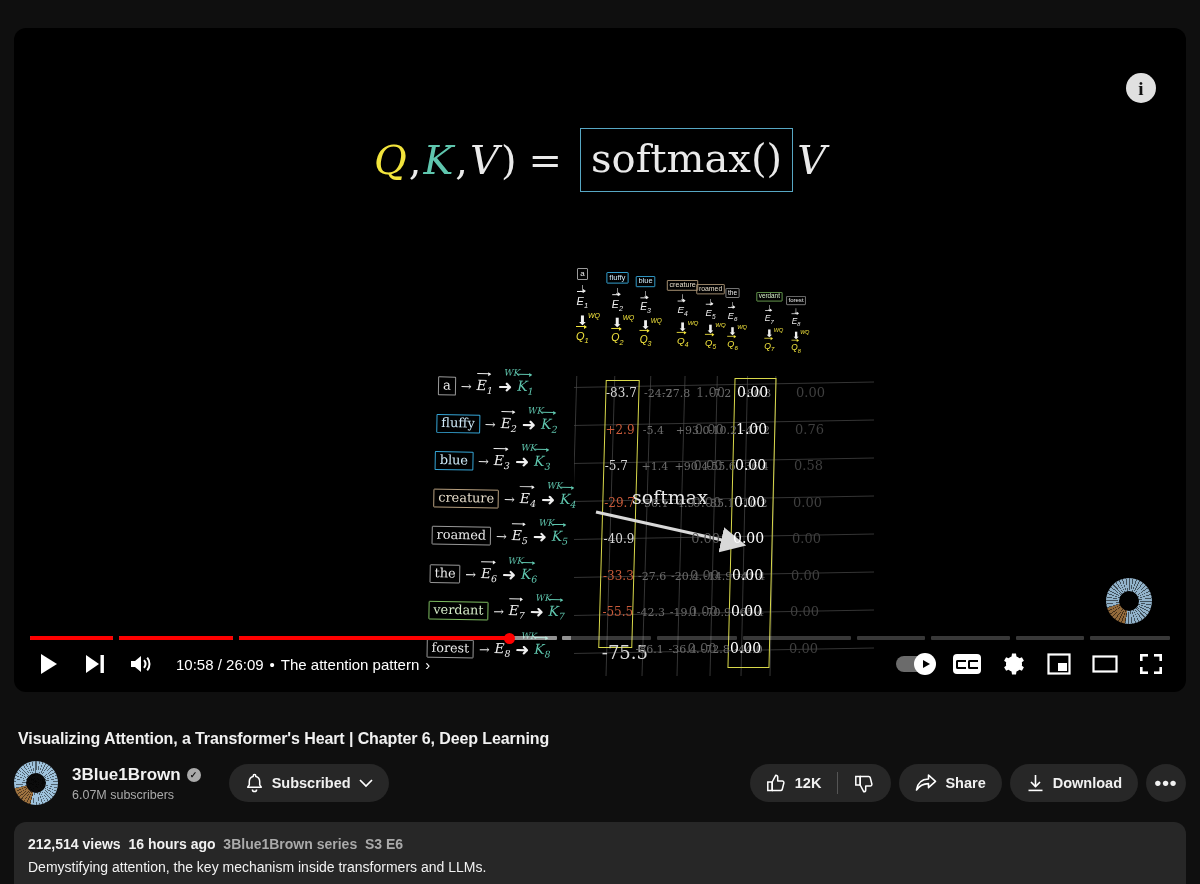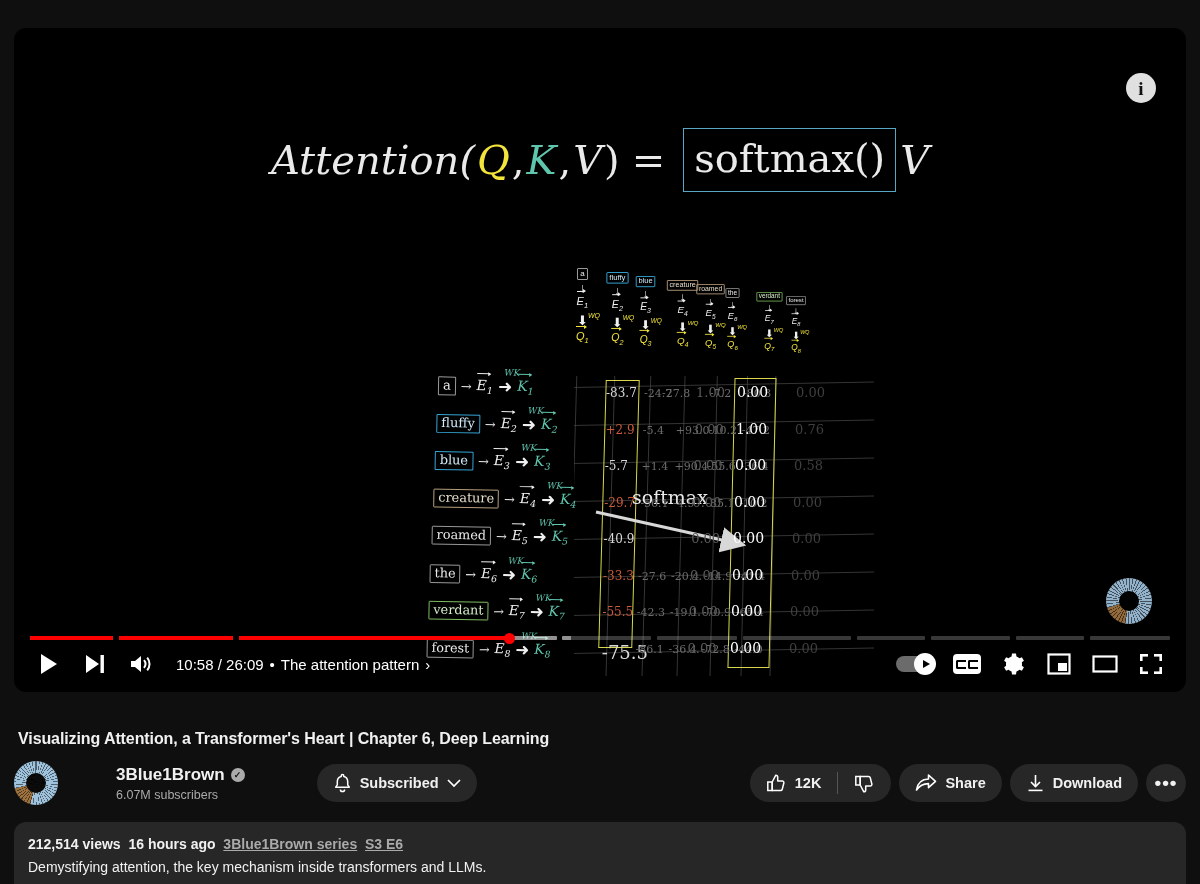--- a/index.html
+++ b/index.html
@@ -176,21 +176,21 @@
   .cc-box span {
     display: block; width: 10px; height: 9px; border: 2.2px solid #000;
     border-right: none; border-radius: 2px 0 0 2px;
   }
 
   
   .vid-title {
     position: absolute; left: 18px; top: 710px;
     font-size: 16px; font-weight: bold; color: #f1f1f1; letter-spacing: -.1px; margin-top: 20px;
   }
-  .chan-row { position: absolute; left: 14px; top: 755px; right: 14px; height: 56px; display: flex; align-items: center; gap: 44px; }
+  .chan-row { position: absolute; left: 14px; top: 755px; right: 14px; height: 56px; display: flex; align-items: center; }
   .avatar {
     width: 44px; height: 44px; border-radius: 50%; flex: 0 0 44px;
     background: conic-gradient(from 195deg, #9f7340 0deg 60deg, #9fc3dd 60deg 360deg);
     position: relative;
   }
   .avatar:before { content: ''; position: absolute; inset: 12px; border-radius: 50%; background: #0b0b0b; }
   .avatar:after {
     content: ''; position: absolute; inset: 0; border-radius: 50%;
     background: repeating-conic-gradient(rgba(0,0,0,.5) 0deg 2.2deg, rgba(0,0,0,0) 2.2deg 8.5deg);
   }
@@ -214,36 +214,35 @@
   .vdiv { width: 1px; height: 22px; background: #555; }
   .dots { width: 40px; height: 38px; border-radius: 50%; background: #272727;
           display: flex; align-items: center; justify-content: center;
           font-size: 19px; font-weight: bold; letter-spacing: 1px; }
 
   .desc-box {
     position: absolute; left: 14px; top: 822px; width: 1172px; height: 62px;
     background: #272727; border-radius: 12px 12px 0 0; padding: 14px 14px 0 14px;
   }
   .desc-meta { font-size: 14px; font-weight: bold; color: #f1f1f1; }
-  .desc-meta .dim { color: #aaa; font-weight: bold; text-decoration: underline; }
+  .desc-meta .dim { color: #aaa; font-weight: bold; }
   .desc-line { font-size: 14px; color: #f1f1f1; margin-top: 7px; }
 
   svg { display: block; }
 </style>
 </head>
 <body>
 
 <div class="page">
 
   <div class="player">
     <div class="video-stage">
 
       <div class="formula">
         <span class="row">
-          <span class="it">Attention(</span>
             <span class="q">Q</span>
             <span>, </span>
             <span class="k">K</span>
             <span>, </span>
             <span class="v">V</span>
             <span>)</span>
           <span style="padding:0 10px">=</span>
           <span class="boxed">
             <span>softmax(</span>
             <span>)</span>

